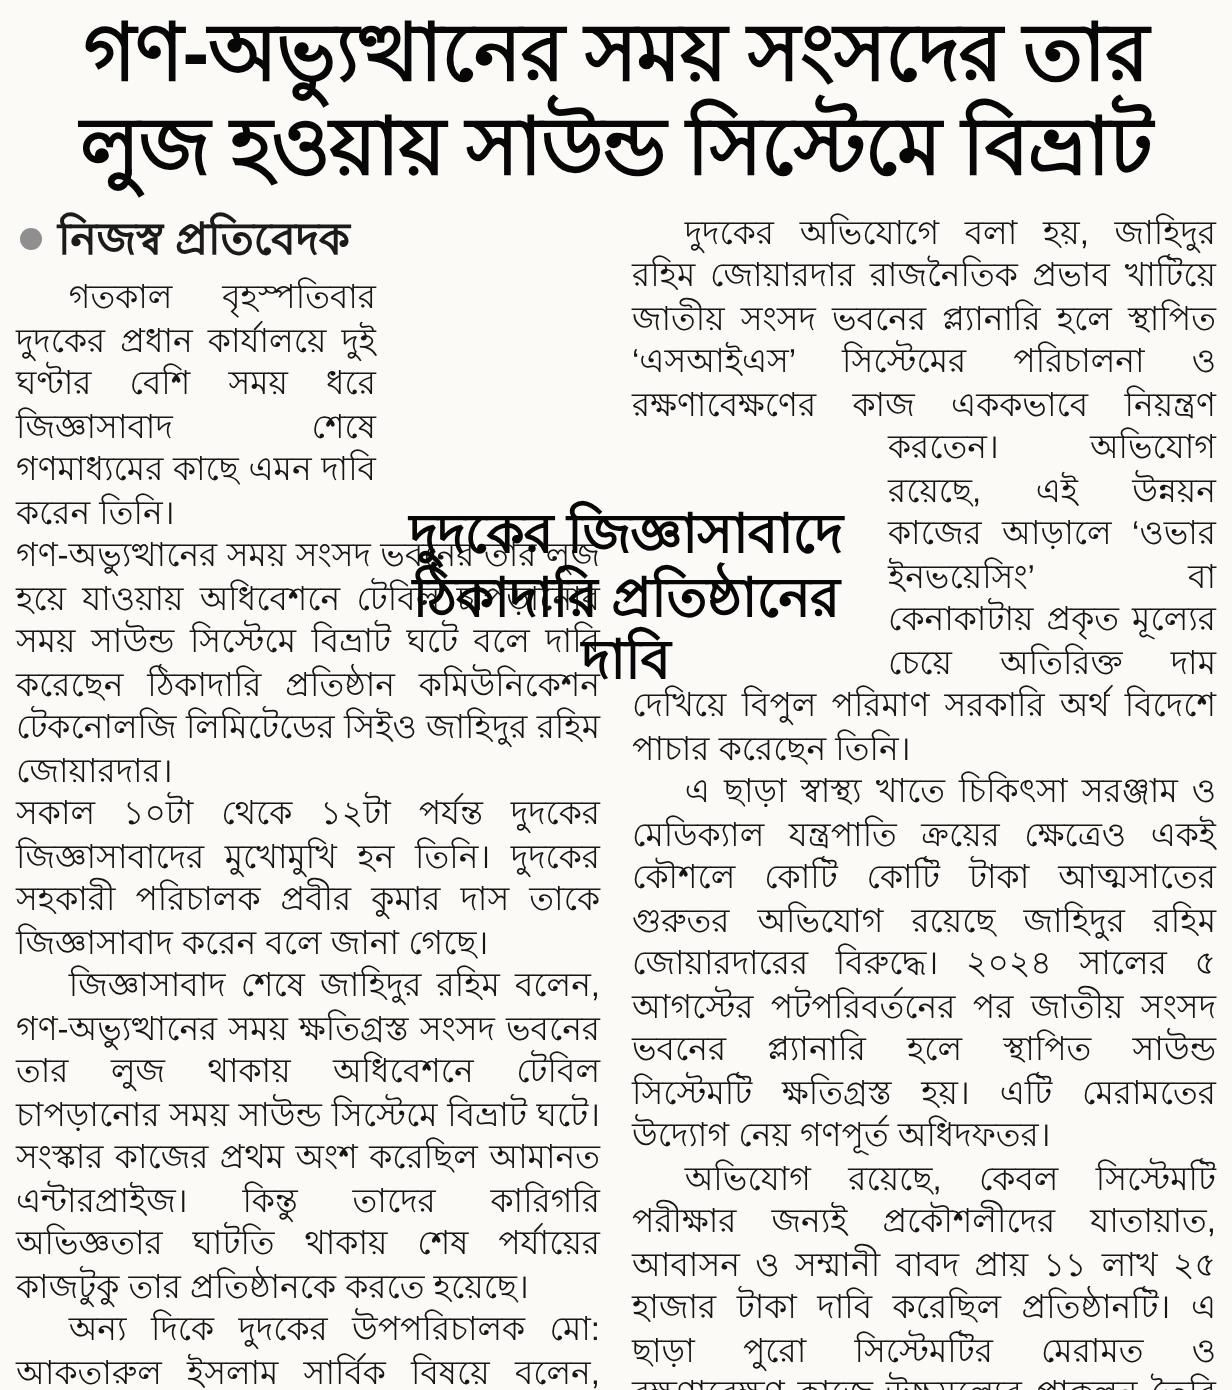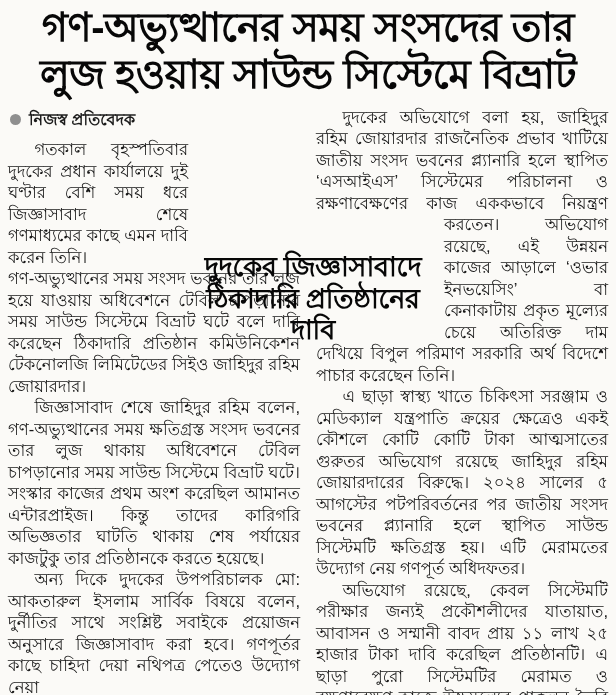--- a/index.html
+++ b/index.html
@@ -49,21 +49,21 @@
     margin:2px 0 9px 2px;
   }
   .byline .dot{
     width:11px;height:11px;
     border-radius:50%;
     background:var(--bullet-gray,#8f8f8f);
     flex:0 0 auto;
   }
   .byline .byline-text{
     font-weight:700;
-    font-size:16px;
+    font-size:22px;
     color:#1b1b1b;
   }
   .para{margin:0;}
   .para.indent{text-indent:1.6em;}
   
   .spacer-right{
     float:right;
     width:112px;height:105px;
   }
   .spacer-left{
@@ -94,20 +94,21 @@
     <div class="col">
       <div class="byline">
         <span class="dot"></span>
         <span class="byline-text">নিজস্ব প্রতিবেদক</span>
       </div>
 
       <p class="para indent"><span class="spacer-right"></span><span>গতকাল বৃহস্পতিবার দুদকের প্রধান কার্যালয়ে দুই ঘণ্টার বেশি সময় ধরে জিজ্ঞাসাবাদ শেষে গণমাধ্যমের কাছে এমন দাবি করেন তিনি।</span></p>
 
       <p class="para">গণ-অভ্যুত্থানের সময় সংসদ ভবনের তার লুজ হয়ে যাওয়ায় অধিবেশনে টেবিল চাপড়ানোর সময় সাউন্ড সিস্টেমে বিভ্রাট ঘটে বলে দাবি করেছেন ঠিকাদারি প্রতিষ্ঠান কমিউনিকেশন টেকনোলজি লিমিটেডের সিইও জাহিদুর রহিম জোয়ারদার।</p>
 
+      <p class="para">সকাল ১০টা থেকে ১২টা পর্যন্ত দুদকের জিজ্ঞাসাবাদের মুখোমুখি হন তিনি। দুদকের সহকারী পরিচালক প্রবীর কুমার দাস তাকে জিজ্ঞাসাবাদ করেন বলে জানা গেছে।</p>
 
       <p class="para indent">জিজ্ঞাসাবাদ শেষে জাহিদুর রহিম বলেন, গণ-অভ্যুত্থানের সময় ক্ষতিগ্রস্ত সংসদ ভবনের তার লুজ থাকায় অধিবেশনে টেবিল চাপড়ানোর সময় সাউন্ড সিস্টেমে বিভ্রাট ঘটে। সংস্কার কাজের প্রথম অংশ করেছিল আমানত এন্টারপ্রাইজ। কিন্তু তাদের কারিগরি অভিজ্ঞতার ঘাটতি থাকায় শেষ পর্যায়ের কাজটুকু তার প্রতিষ্ঠানকে করতে হয়েছে।</p>
 
       <p class="para indent">অন্য দিকে দুদকের উপপরিচালক মো: আকতারুল ইসলাম সার্বিক বিষয়ে বলেন, দুর্নীতির সাথে সংশ্লিষ্ট সবাইকে প্রয়োজন অনুসারে জিজ্ঞাসাবাদ করা হবে। গণপূর্তর কাছে চাহিদা দেয়া নথিপত্র পেতেও উদ্যোগ নেয়া</p>
     </div>
 
     <div class="col">
 
       <p class="para indent"><span>দুদকের অভিযোগে বলা হয়, জাহিদুর রহিম জোয়ারদার রাজনৈতিক প্রভাব খাটিয়ে জাতীয় সংসদ ভবনের প্ল্যানারি হলে স্থাপিত ‘এসআইএস’ সিস্টেমের পরিচালনা ও রক্ষণাবেক্ষণের কাজ এককভাবে নিয়ন্ত্রণ</span> <span class="spacer-left"></span><span>করতেন। অভিযোগ রয়েছে, এই উন্নয়ন কাজের আড়ালে ‘ওভার ইনভয়েসিং’ বা কেনাকাটায় প্রকৃত মূল্যের চেয়ে অতিরিক্ত দাম দেখিয়ে বিপুল পরিমাণ সরকারি অর্থ বিদেশে পাচার করেছেন তিনি।</span></p>
 

